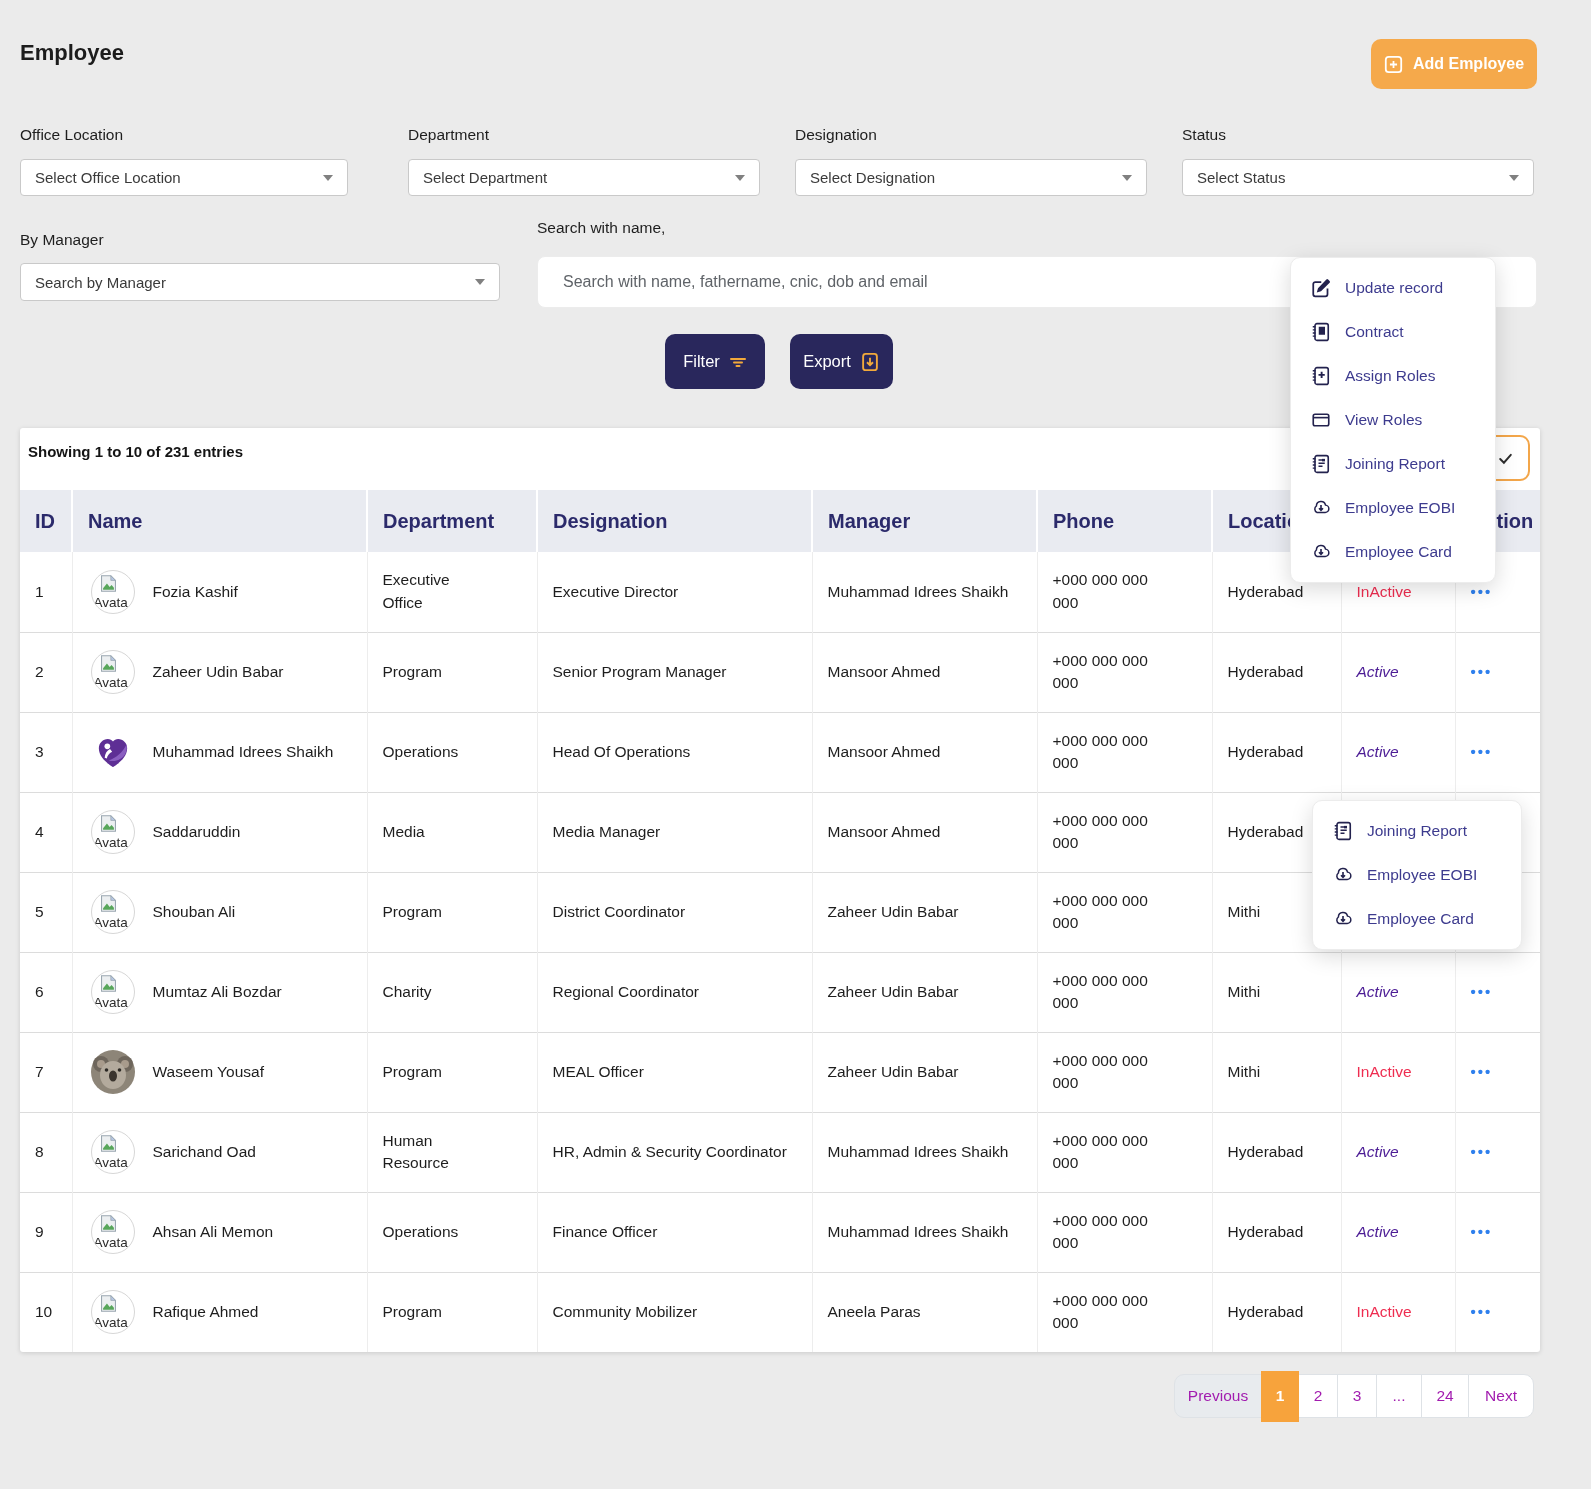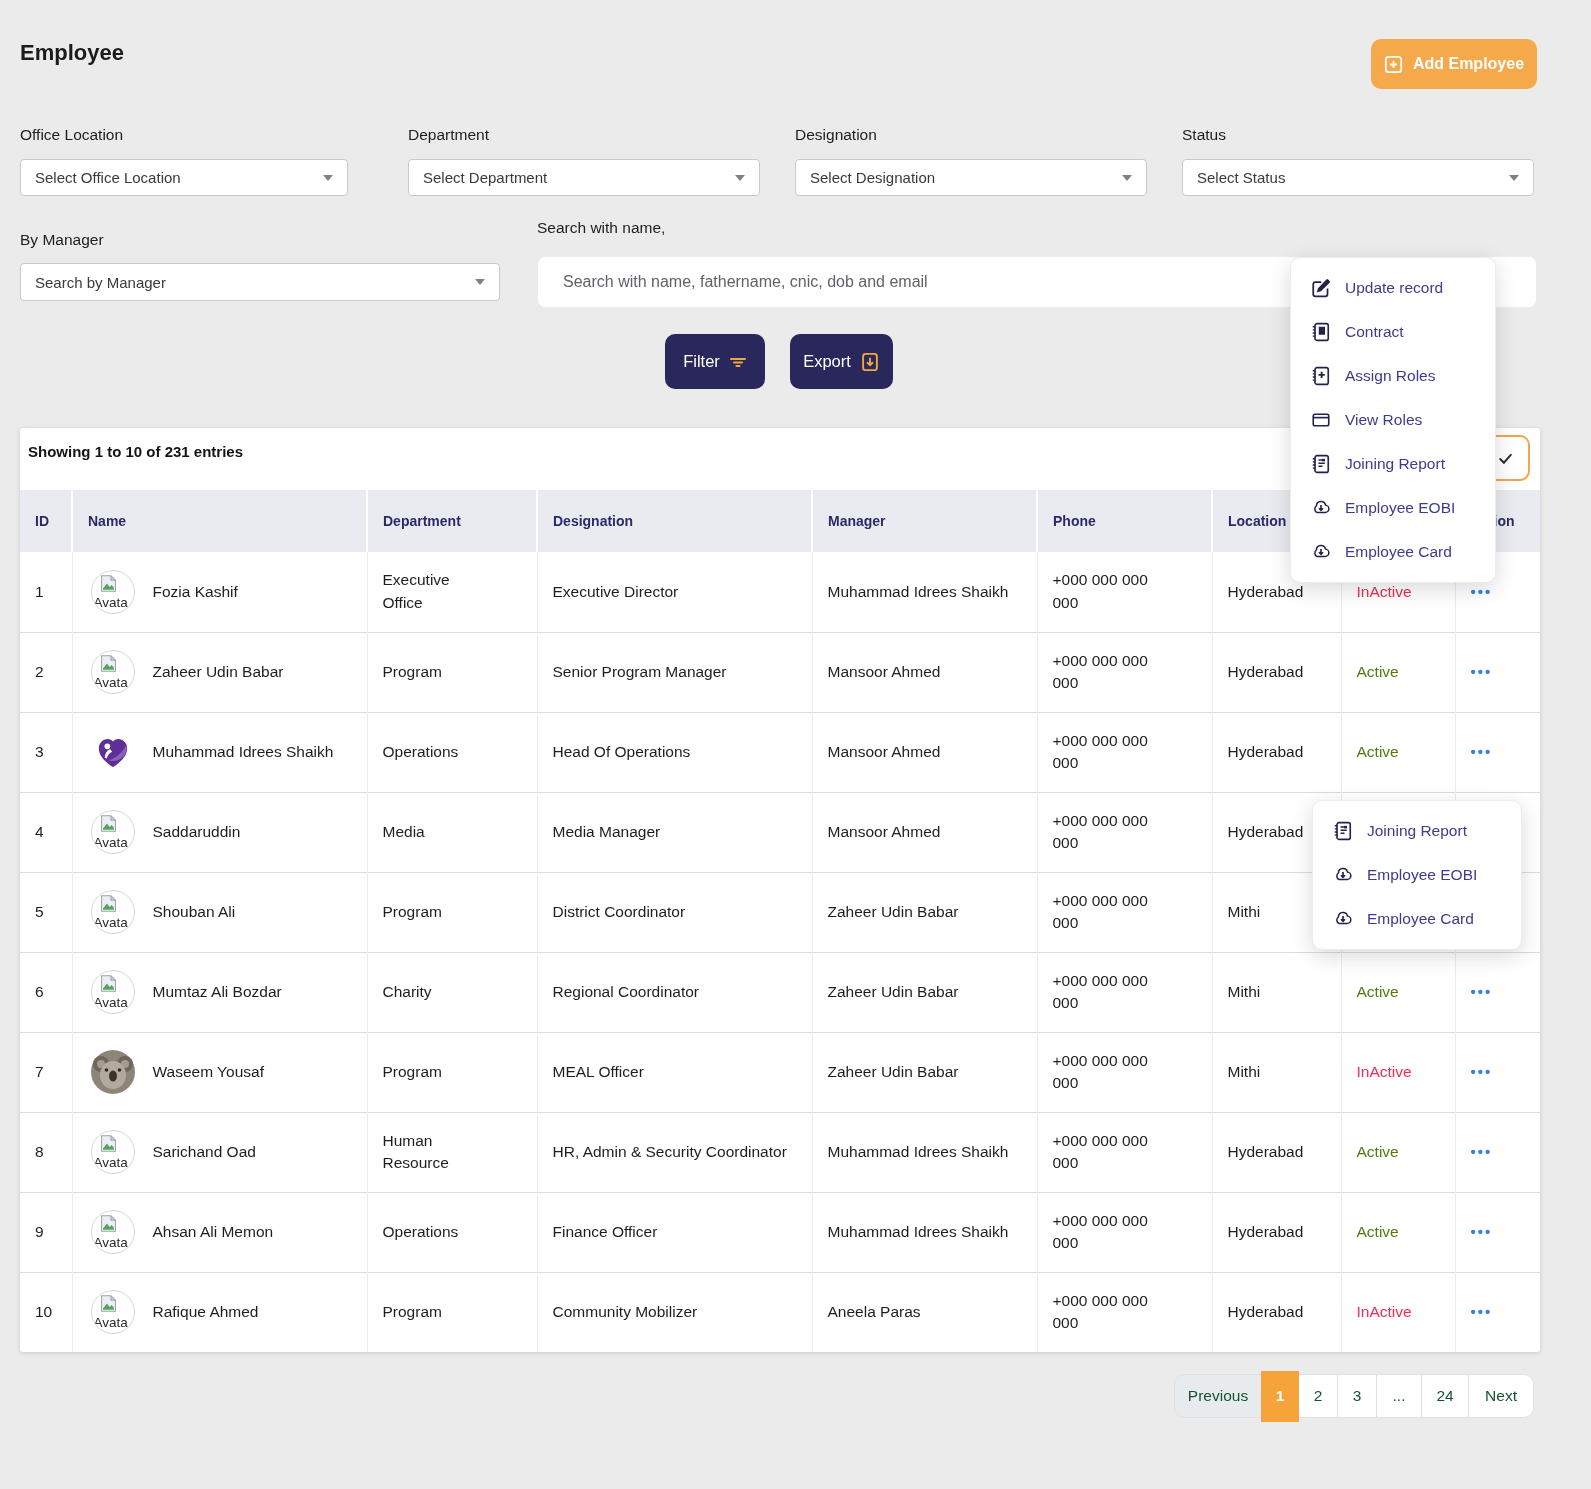--- a/index.html
+++ b/index.html
@@ -51,38 +51,38 @@
     border-radius:3px; box-shadow:0 1px 5px rgba(0,0,0,.14);
   }
   .summary { position:absolute; left:8px; top:15px; font-size:15px; font-weight:600; color:#141414; }
   .colvis-btn {
     left:1466px; top:435px; width:64px; height:46px; background:#fff;
     border:2px solid #F3A64A; border-radius:10px; display:flex; align-items:center;
     justify-content:flex-end; padding-right:14px; cursor:pointer; z-index:5;
   }
   table { position:absolute; left:0; top:62px; width:1520px; border-collapse:collapse; table-layout:fixed; }
   thead th {
-    height:62px; background:#E9EBF1; color:#2B2A6B; font-size:14px; font-weight:700;
+    height:62px; background:#E9EBF1; color:#2B2A6B; font-size:20px; font-weight:700;
     text-align:left; padding:0 0 0 15px; border-right:2px solid #fff;
   }
   thead th:last-child { border-right:none; }
   tbody td {
     height:80px; font-size:15.5px; color:#1e1e1e; padding:0 15px;
     border-top:1px solid #dcdcdc; border-right:1px solid #ededed; vertical-align:middle;
     line-height:1.45;
   }
   tbody tr:first-child td { border-top:none; }
   tbody td:last-child { border-right:none; }
   .name-wrap { display:flex; align-items:center; gap:18px; }
   .name-wrap .nm { flex:1; }
   td.c-name { padding-left:18px; }
   .dep-wrap { max-width:105px; }
   .phone-wrap { max-width:122px; }
   .st { font-weight:500; }
-  .st-active { color:#4d7c0f; }
+  .st-active { color:#4c1d95;font-style:italic; }
   .st-inactive { color:#EE2D50; }
   .dots { color:#2F80ED; font-size:15px; font-weight:700; letter-spacing:2px; cursor:pointer; }
 
   
   .avatar { width:44px; height:44px; flex:0 0 44px; position:relative; }
   .avatar.broken { border:1px solid #d7d7d7; border-radius:50%; overflow:hidden; }
   .avatar.broken svg { position:absolute; left:7px; top:4px; }
   .avatar.broken .alt { position:absolute; left:2px; top:22px; font-size:13.5px; color:#2b2b2b; white-space:nowrap; }
 
   
@@ -94,21 +94,21 @@
     height:44px; display:flex; align-items:center; gap:14px; padding:0 12px 0 20px;
     font-size:15.5px; font-weight:500; color:#3D3B8E; cursor:pointer; white-space:nowrap;
   }
   .menu-item svg { color:#23224e; flex:0 0 auto; }
 
   
   .pagination { left:1174px; top:1374px; height:44px; display:flex; align-items:center; z-index:2; }
   .pg {
     height:44px; background:#fff; border:1px solid #DEE2E6; margin-left:-1px;
     display:flex; align-items:center; justify-content:center; font-size:15.5px;
-    color:#14532d; cursor:pointer;
+    color:#a21caf; cursor:pointer;
   }
   .pg.prev { width:88px; background:#E8EBEE; border-radius:10px 0 0 10px; margin-left:0; }
   .pg.next { width:66px; border-radius:0 10px 10px 0; }
   .pg.active { width:38px; height:51px; background:#F7A33C; border-color:#F7A33C; color:#fff; font-weight:600; z-index:1; }
 </style>
 </head>
 <body>
 
 <div class="page">
 

